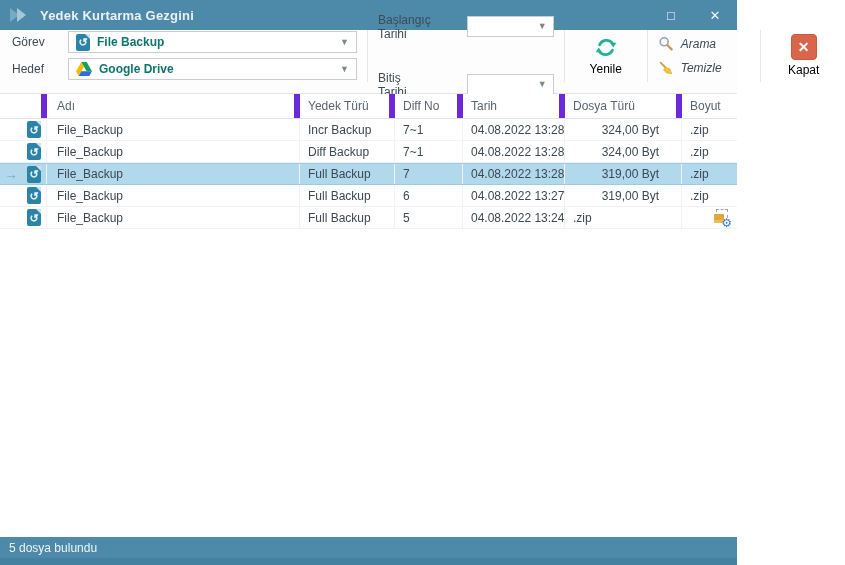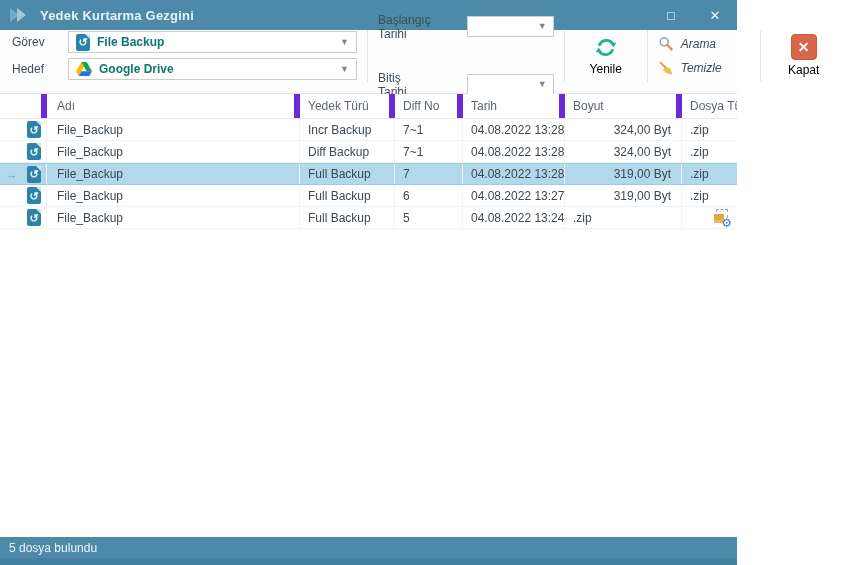--- a/index.html
+++ b/index.html
@@ -37,21 +37,21 @@
   .gridrow { display:grid; grid-template-columns:22px 25px 253px 95px 68px 102px 117px 80px 83px; align-items:center; flex:none; }
   .ghead { height:25px; border-bottom:1px solid #e4e4e4; color:#5a6570; }
   .ghead .cell { border-right:6px solid #6d28d9; height:100%; display:flex; align-items:center; }
   .ghead .cell:first-child, .ghead .cell:last-child { border-right:none; }
   .ghead .cell:last-child { border-left:1px solid #e4e4e4; }
   .row { height:22px; border-bottom:1px solid #f1f2f3; color:#3d4852; }
   .row .cell { height:100%; display:flex; align-items:center; border-right:1px solid #f1f2f3; }
   .row .cell:first-child, .row .cell:last-child { border-right:none; }
   .cell { padding-left:8px; overflow:hidden; white-space:nowrap; }
   .cell.name { padding-left:10px; }
-  .cell.size { justify-content:flex-end; padding-right:10px; padding-left:0; }
+  .cell.size { justify-content:flex-end; padding-right:22px; padding-left:0; }
   .cell.center { justify-content:center; padding:0; }
   .row.selected { background:#b1d8eb; border-top:1px solid #9dcbe2; border-bottom:1px solid #9dcbe2; }
   .sel-arrow { color:#64a8cf; font-size:13px; }
   .grid-filler { flex:1; background:#fff; }
 
   
   .doc-icon { width:14px; height:17px; background:#2b83a7; border-radius:2px; position:relative; display:inline-flex; align-items:center; justify-content:center; flex:none; }
   .doc-icon::before { content:""; position:absolute; top:0; right:0; border-style:solid; border-width:0 5px 5px 0; border-color:transparent #cfe4ee transparent transparent; }
   .doc-icon .doc-arrow { color:#eaf5fa; font-size:11px; font-weight:700; line-height:1; margin-top:1px; }
 
@@ -172,22 +172,22 @@
 
   <div class="grid">
 
     <div class="gridrow ghead">
       <div class="cell center"></div>
       <div class="cell center"></div>
       <div class="cell name">Adı</div>
       <div class="cell">Yedek Türü</div>
       <div class="cell">Diff No</div>
       <div class="cell">Tarih</div>
+      <div class="cell">Dosya Türü</div>
       <div class="cell">Boyut</div>
-      <div class="cell">Dosya Türü</div>
       <div class="cell center"></div>
     </div>
 
     <div class="gridrow row">
       <div class="cell center"></div>
       <div class="cell center">
           <span class="doc-icon">
             <span class="doc-arrow">↺</span>
           </span>
         </div>

